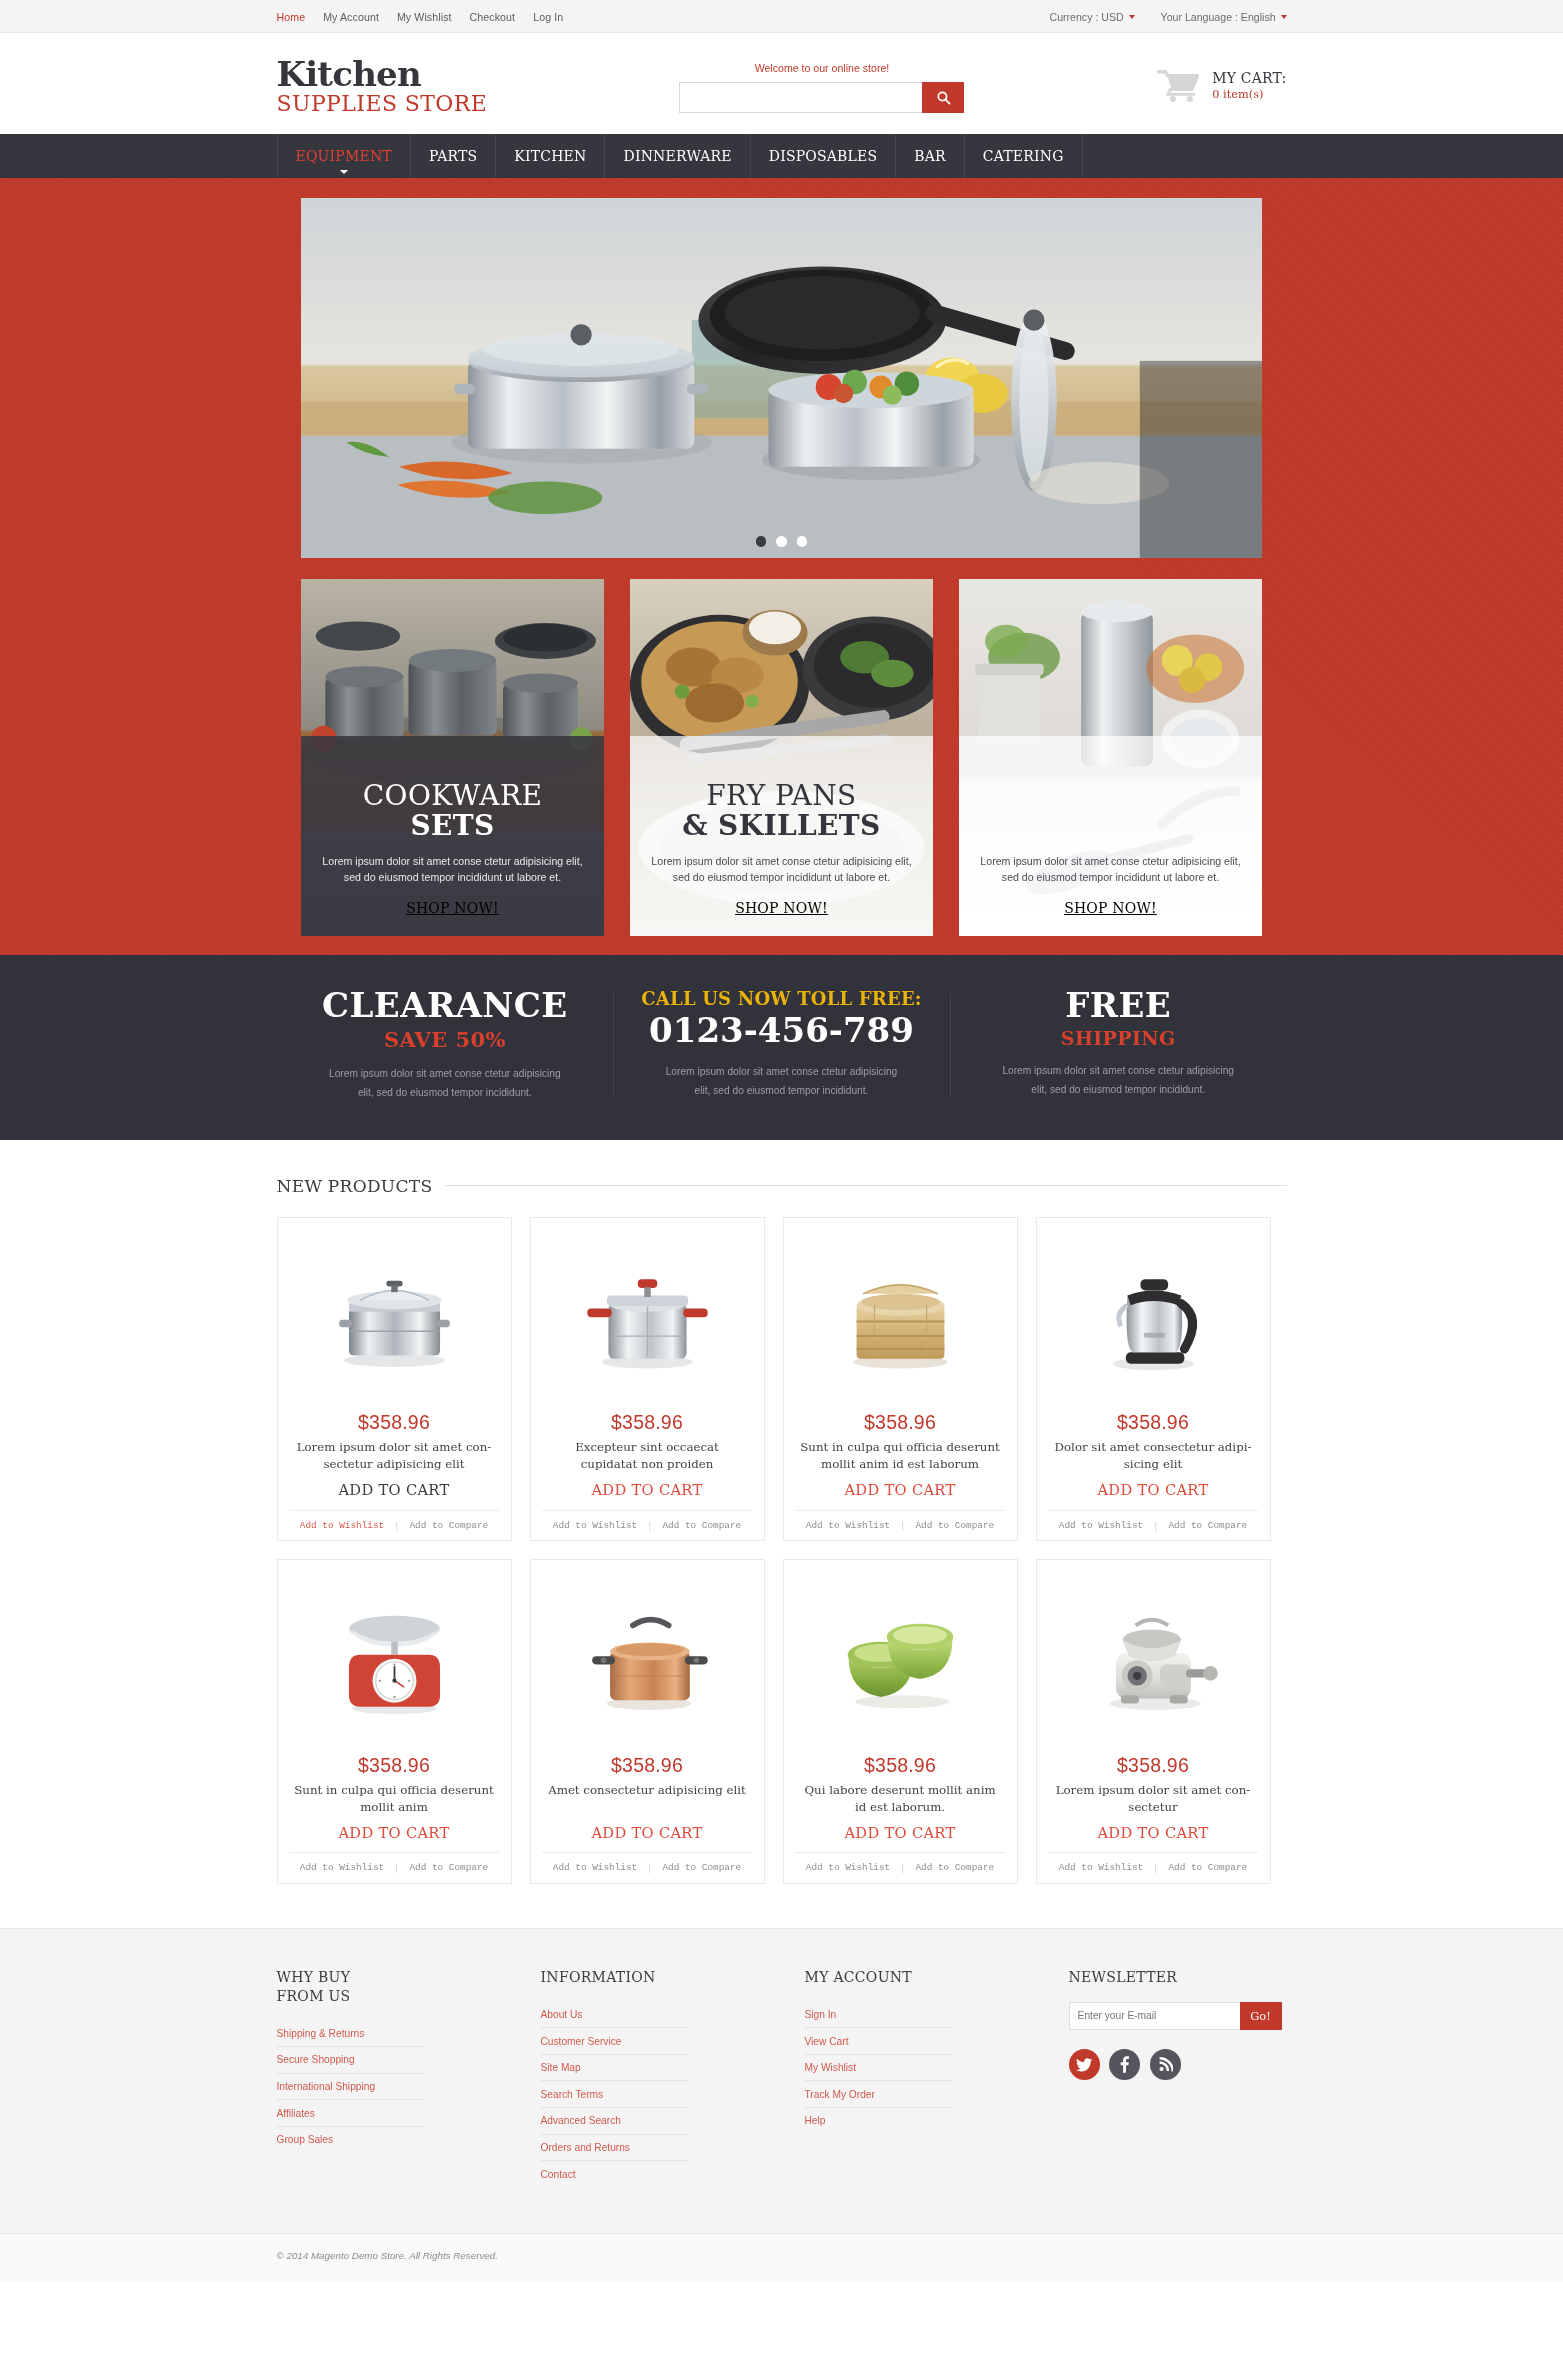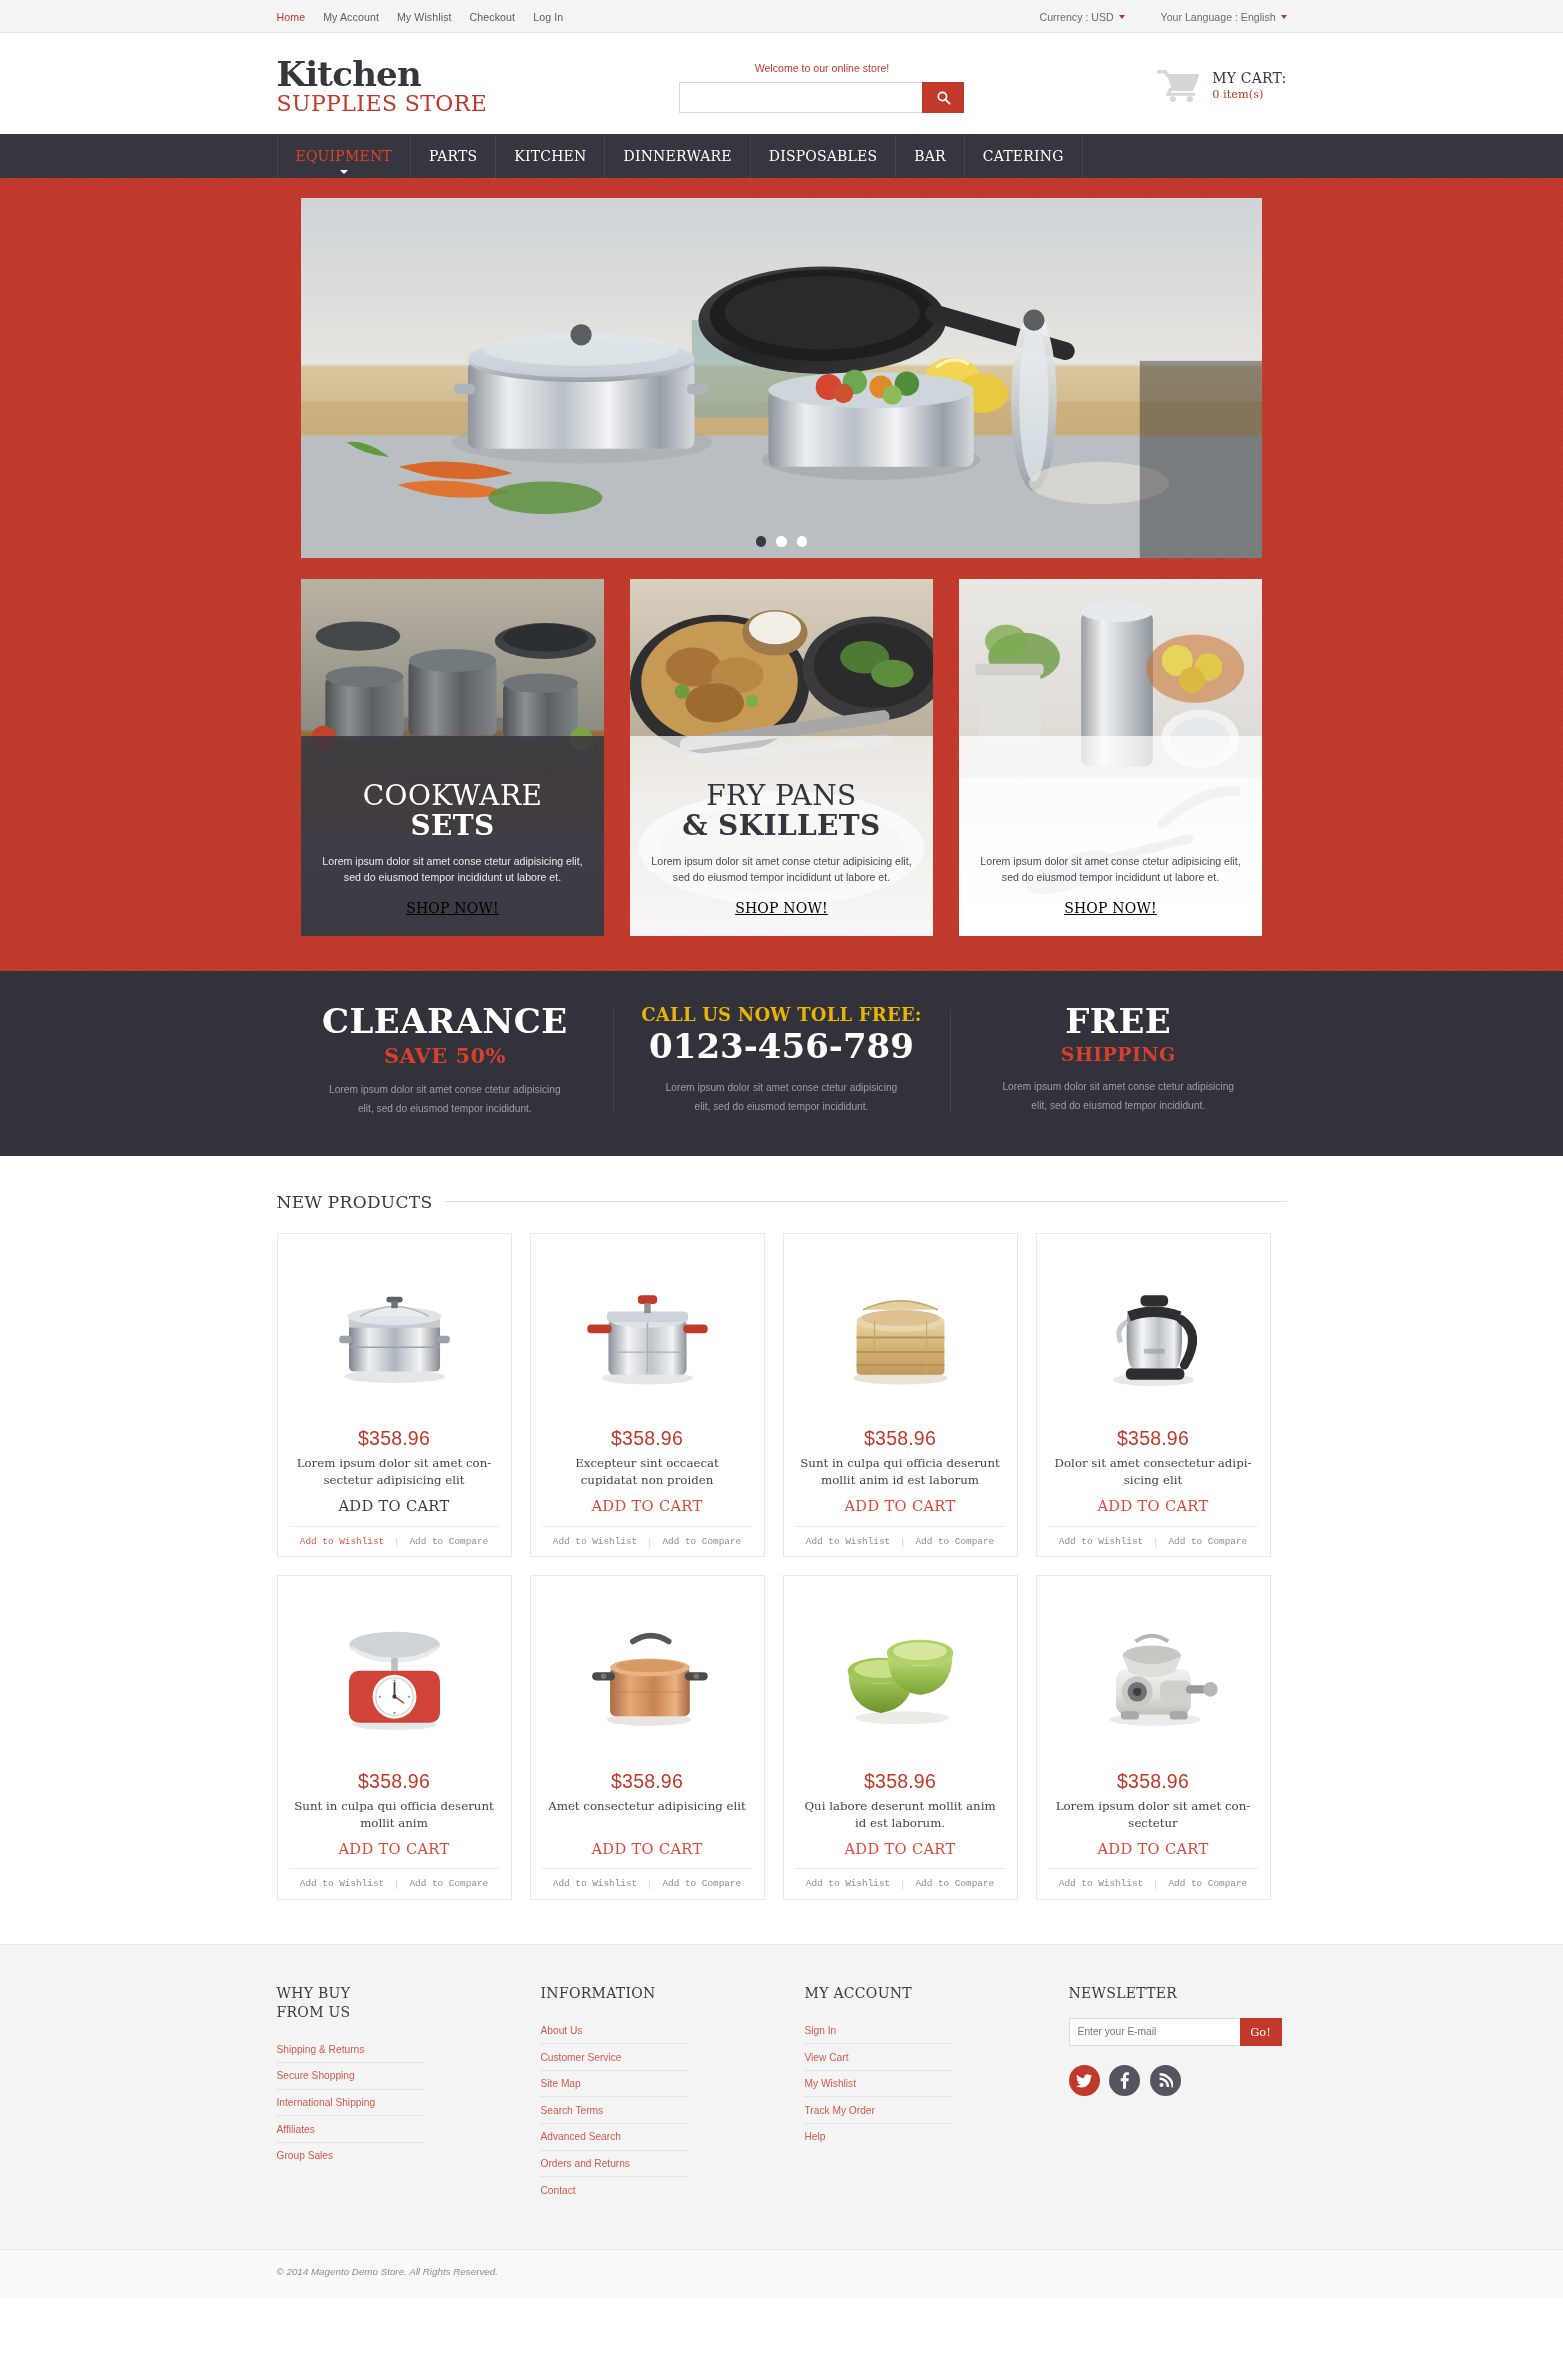--- a/index.html
+++ b/index.html
@@ -20,21 +20,21 @@
   }
   .topbar .wrap { display: flex; align-items: center; justify-content: space-between; height: 33px; }
   .topbar-left { display: flex; align-items: center; gap: 18px; }
   .topbar-link {
     font-size: 10.6px;
     color: #5d5d62;
     text-decoration: none;
     letter-spacing: 0.1px;
   }
   .topbar-link.active { color: #c0392b; }
-  .topbar-right { display: flex; align-items: center; gap: 36px; }
+  .topbar-right { display: flex; align-items: center; gap: 26px; }
   .topbar-sel {
     font-size: 10.6px; color: #6c6c71; display: flex; align-items: center; gap: 4.9px;
   }
   .caret-dn {
     width: 0; height: 0; border-left: 3.3px solid transparent; border-right: 3.3px solid transparent;
     border-top: 4.1px solid #b03a2c; display:inline-block;
   }
 
   
   .header { background: #fff; padding: 21px 0 19.5px; }
@@ -100,21 +100,21 @@
   }
   .slide-img { position: absolute; inset: 0; }
   .dots {
     position: absolute; bottom: 11.4px; left: 0; right: 0;
     display: flex; justify-content: center; gap: 9.8px;
   }
   .dot { width: 10.6px; height: 10.6px; border-radius: 50%; background: #ffffff; cursor: pointer; }
   .dot.active { background: #3a3a42; }
 
   
-  .cats { width: 961px; margin: 21px auto 0; display: flex; gap: 26px; padding-bottom: 35px; }
+  .cats { width: 961px; margin: 21px auto 0; display: flex; gap: 26px; padding-bottom: 19px; }
   .cat {
     flex: 1; height: 357px; position: relative; overflow: hidden; background: #cfcfcf;
   }
   .cat-body {
     position: absolute; left: 0; right: 0; bottom: 0; top: 0;
     display: flex; flex-direction: column; justify-content: flex-end;
     padding: 0 19.5px 19.5px; text-align: center;
   }
   .cat.dark .cat-body { background: rgba(56,56,65,.88); top: 44%; }
   .cat.light .cat-body { top: 44%; background: rgba(255,255,255,.70); }

